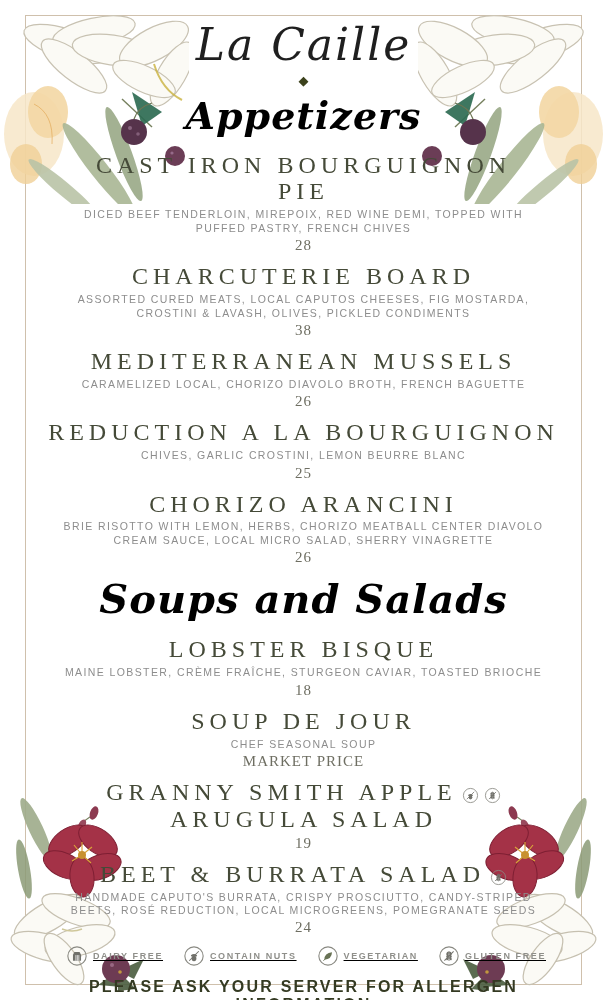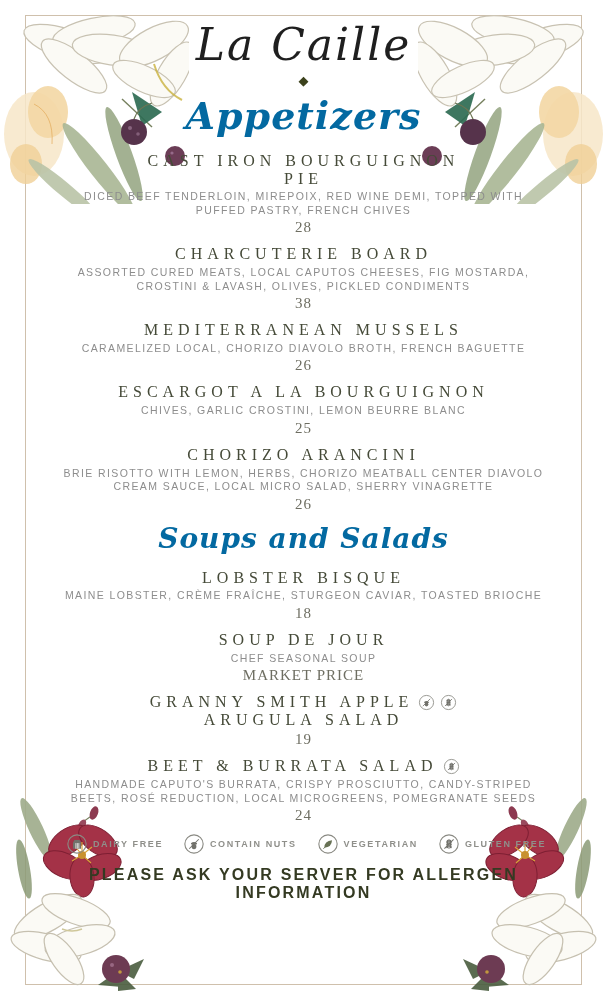--- a/index.html
+++ b/index.html
@@ -20,42 +20,42 @@
     position:relative;z-index:2;width:540px;margin:0 auto;
     padding-top:20px;text-align:center;
   }
   h1.brand{
     font-family:"DejaVu Serif",serif;font-style:italic;font-weight:400;
     font-size:44px;color:#1f1f1f;margin:0;line-height:1.15;letter-spacing:2px;
   }
   .diamond{color:#3c421c;font-size:13px;line-height:16px;margin:2px 0 0;}
   h2.script{
     font-family:"DejaVu Serif",serif;font-style:italic;font-weight:700;
-    color:#0369a1;letter-spacing:1px;
+    color:#000000;letter-spacing:1px;
   }
   h2.script-appetizers{font-size:38px;margin:4px 0 14px;}
-  h2.script-soups{font-size:28px;margin:6px 0 14px;}
+  h2.script-soups{font-size:40px;margin:6px 0 14px;}
   .item{margin-bottom:9px;}
   .item-name{
-    font-family:"Liberation Serif",serif;font-size:16px;letter-spacing:5px;
+    font-family:"Liberation Serif",serif;font-size:24px;letter-spacing:5px;
     color:#454a38;line-height:1.12;
   }
   .item-desc{
     font-size:10.5px;letter-spacing:1.4px;color:#8d8d8d;line-height:1.28;
     max-width:490px;margin:3px auto 0;
   }
   .item-price{
     font-family:"Liberation Serif",serif;font-size:15px;letter-spacing:1px;
     color:#6e6e62;margin-top:2px;
   }
   .badge{display:inline-block;vertical-align:-4px;margin-left:5px;}
   .legend{
     display:flex;justify-content:center;align-items:center;gap:15px;margin-top:8px;
   }
-  .legend-item{display:flex;align-items:center;gap:5px;}
+  .legend-item{display:flex;align-items:center;gap:5px;text-decoration:underline;}
   .legend-label{font-size:9px;letter-spacing:1.6px;color:#8f8f8a;font-weight:700;}
   .footer{
     margin-top:11px;font-size:16px;font-weight:700;letter-spacing:2.2px;color:#343a22;
   }
 </style>
 </head>
 <body>
 
 <div class="frame"></div>
 
@@ -194,21 +194,21 @@
         <div class="item-name"><span>CHARCUTERIE BOARD</span></div>
         <div class="item-desc">ASSORTED CURED MEATS, LOCAL CAPUTOS CHEESES, FIG MOSTARDA, CROSTINI &amp; LAVASH, OLIVES, PICKLED CONDIMENTS</div>
         <div class="item-price">38</div>
       </div>
       <div class="item">
         <div class="item-name"><span>MEDITERRANEAN MUSSELS</span></div>
         <div class="item-desc">CARAMELIZED LOCAL, CHORIZO DIAVOLO BROTH, FRENCH BAGUETTE</div>
         <div class="item-price">26</div>
       </div>
       <div class="item">
-        <div class="item-name"><span>ESCARGOT A LA BOURGUIGNON</span></div>
+        <div class="item-name"><span>REDUCTION A LA BOURGUIGNON</span></div>
         <div class="item-desc">CHIVES, GARLIC CROSTINI, LEMON BEURRE BLANC</div>
         <div class="item-price">25</div>
       </div>
       <div class="item">
         <div class="item-name"><span>CHORIZO ARANCINI</span></div>
         <div class="item-desc">BRIE RISOTTO WITH LEMON, HERBS, CHORIZO MEATBALL CENTER DIAVOLO CREAM SAUCE, LOCAL MICRO SALAD, SHERRY VINAGRETTE</div>
         <div class="item-price">26</div>
       </div>
     </div>
 

